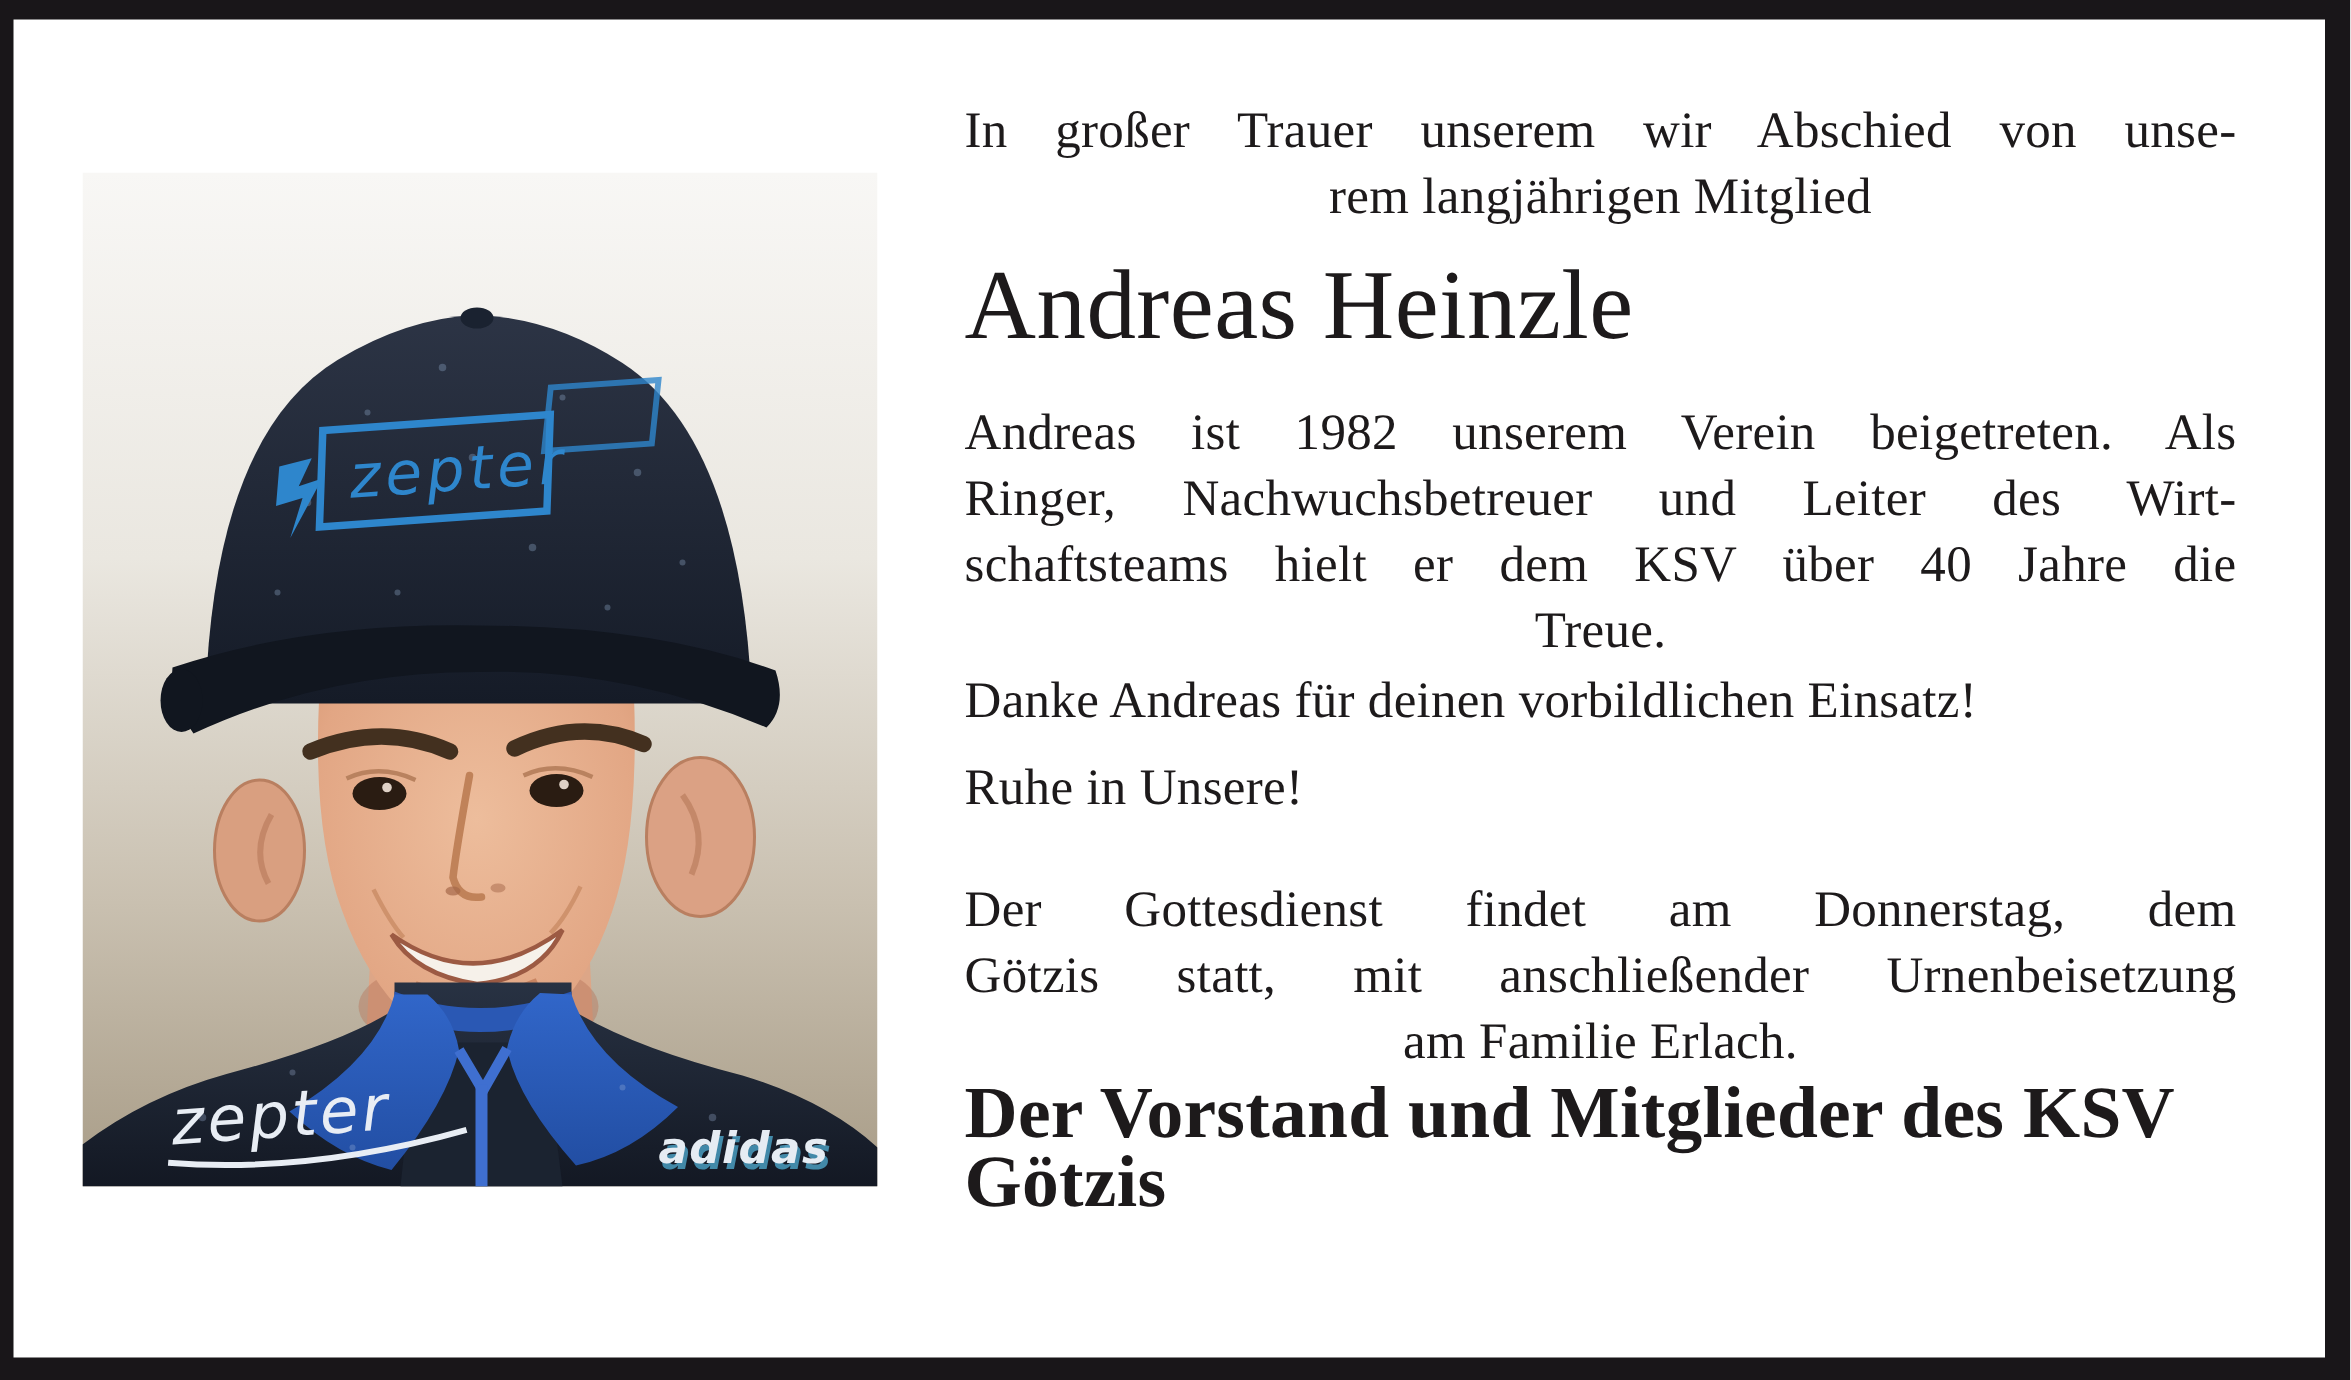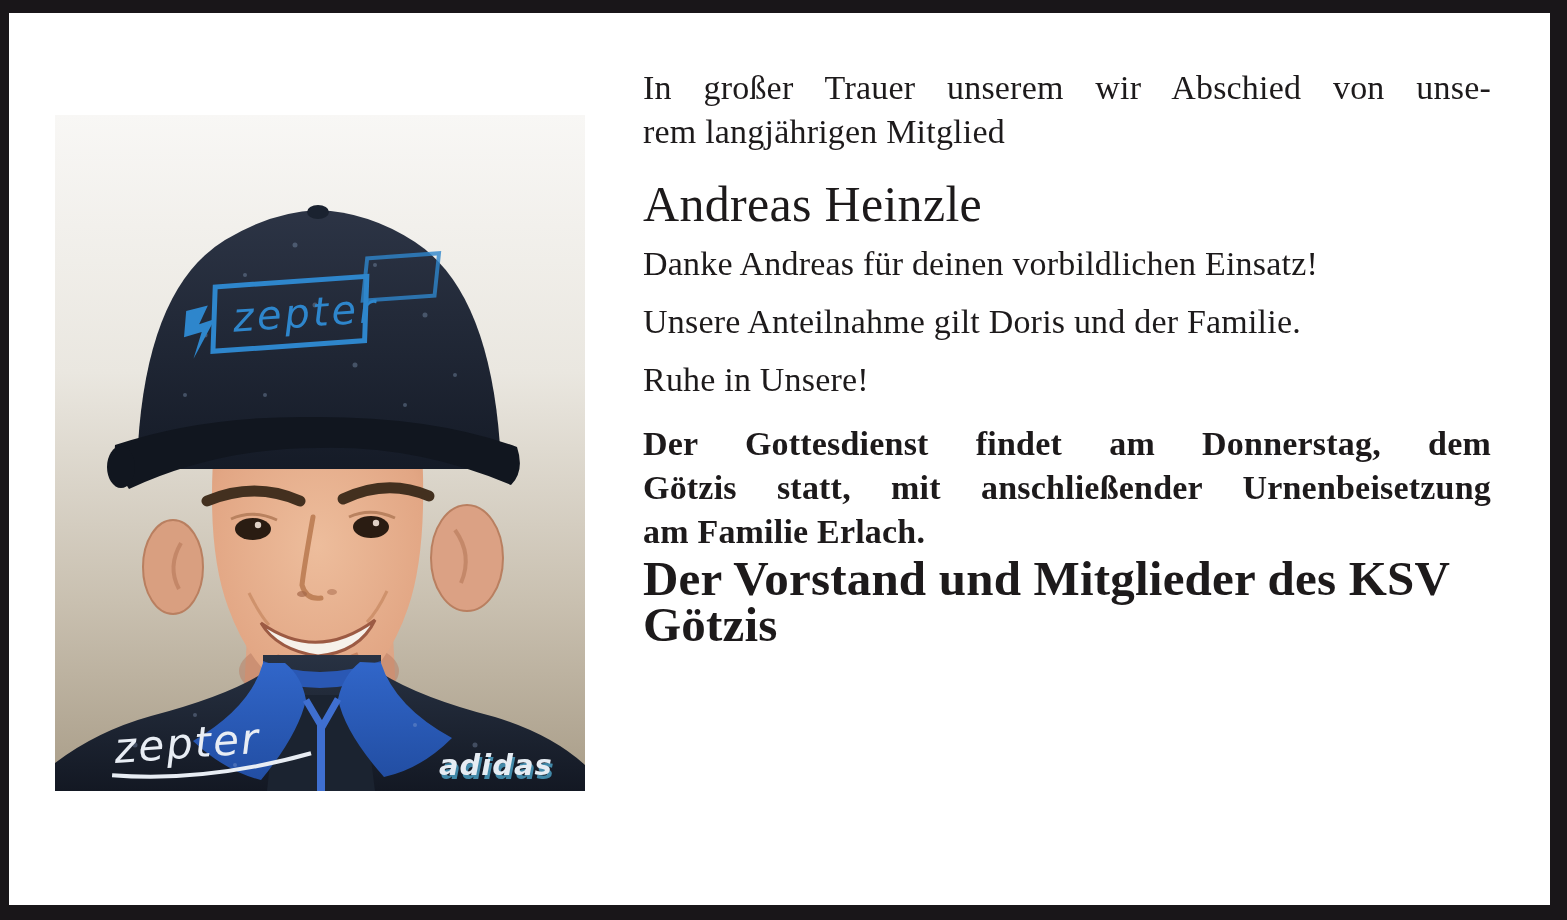--- a/index.html
+++ b/index.html
@@ -32,39 +32,39 @@
     position:absolute; left:643px; top:0;
     width:848px;
   }
   .intro {
     margin:66px 0 0 0;
     font-size:34px; line-height:45px;
     letter-spacing:0.2px;
   }
   .name {
     margin:15px 0 0 0;
-    font-size:50px; line-height:70px;
+    font-size:66px; line-height:70px;
     font-weight:normal;
     letter-spacing:0.3px;
   }
   .para { font-size:34px; line-height:44px; letter-spacing:0.2px; }
   .p-bio      { margin-top:28px; }
   .p-thanks   { margin-top:3px;  }
   .p-condol   { margin-top:14px; }
   .p-ruhe     { margin-top:14px; }
-  .p-service  { margin-top:20px;font-weight:bold; }
+  .p-service  { margin-top:37px; }
   .signature {
     margin:2px 0 0 0;
     font-size:49px; line-height:46px;
     font-weight:bold;
     letter-spacing:0.2px;
   }
   
   .para .jl { text-align:justify; text-align-last:justify; }
-  .para .ll { text-align:left; }
+  .para .ll { text-align:center; }
 </style>
 </head>
 <body>
 
 <div class="page">
 
   <div class="frame"></div>
 
   <div class="photo">
     <svg viewBox="0 0 530 676" xmlns="http://www.w3.org/2000/svg">
@@ -205,22 +205,27 @@
       </g>
     </svg>
   </div>
 
   <div class="col">
     <div class="intro para">
         <div class="jl">In großer Trauer unserem wir Abschied von unse-</div>
         <div class="ll">rem langjährigen Mitglied</div>
       </div>
     <div class="name">Andreas Heinzle</div>
+    <div class="para p-bio">
+        <div class="jl">Andreas ist 1982 unserem Verein beigetreten. Als</div>
+        <div class="jl">Ringer, Nachwuchsbetreuer und Leiter des Wirt-</div>
+        <div class="jl">schaftsteams hielt er dem KSV über 40 Jahre die</div>
+        <div class="ll">Treue.</div>
+      </div>
     <div class="para p-thanks">Danke Andreas für deinen vorbildlichen Einsatz!</div>
-    <div class="para p-condol">Unsere Anteilnahme gilt Doris und der Familie.</div>
     <div class="para p-ruhe">Ruhe in Unsere!</div>
     <div class="para p-service">
         <div class="jl">Der Gottesdienst findet am Donnerstag, dem</div>
         <div class="jl">Götzis statt, mit anschließender Urnenbeisetzung</div>
         <div class="ll">am Familie Erlach.</div>
       </div>
     <div class="signature">Der Vorstand und Mitglieder des KSV Götzis</div>
   </div>
 
 </div>

